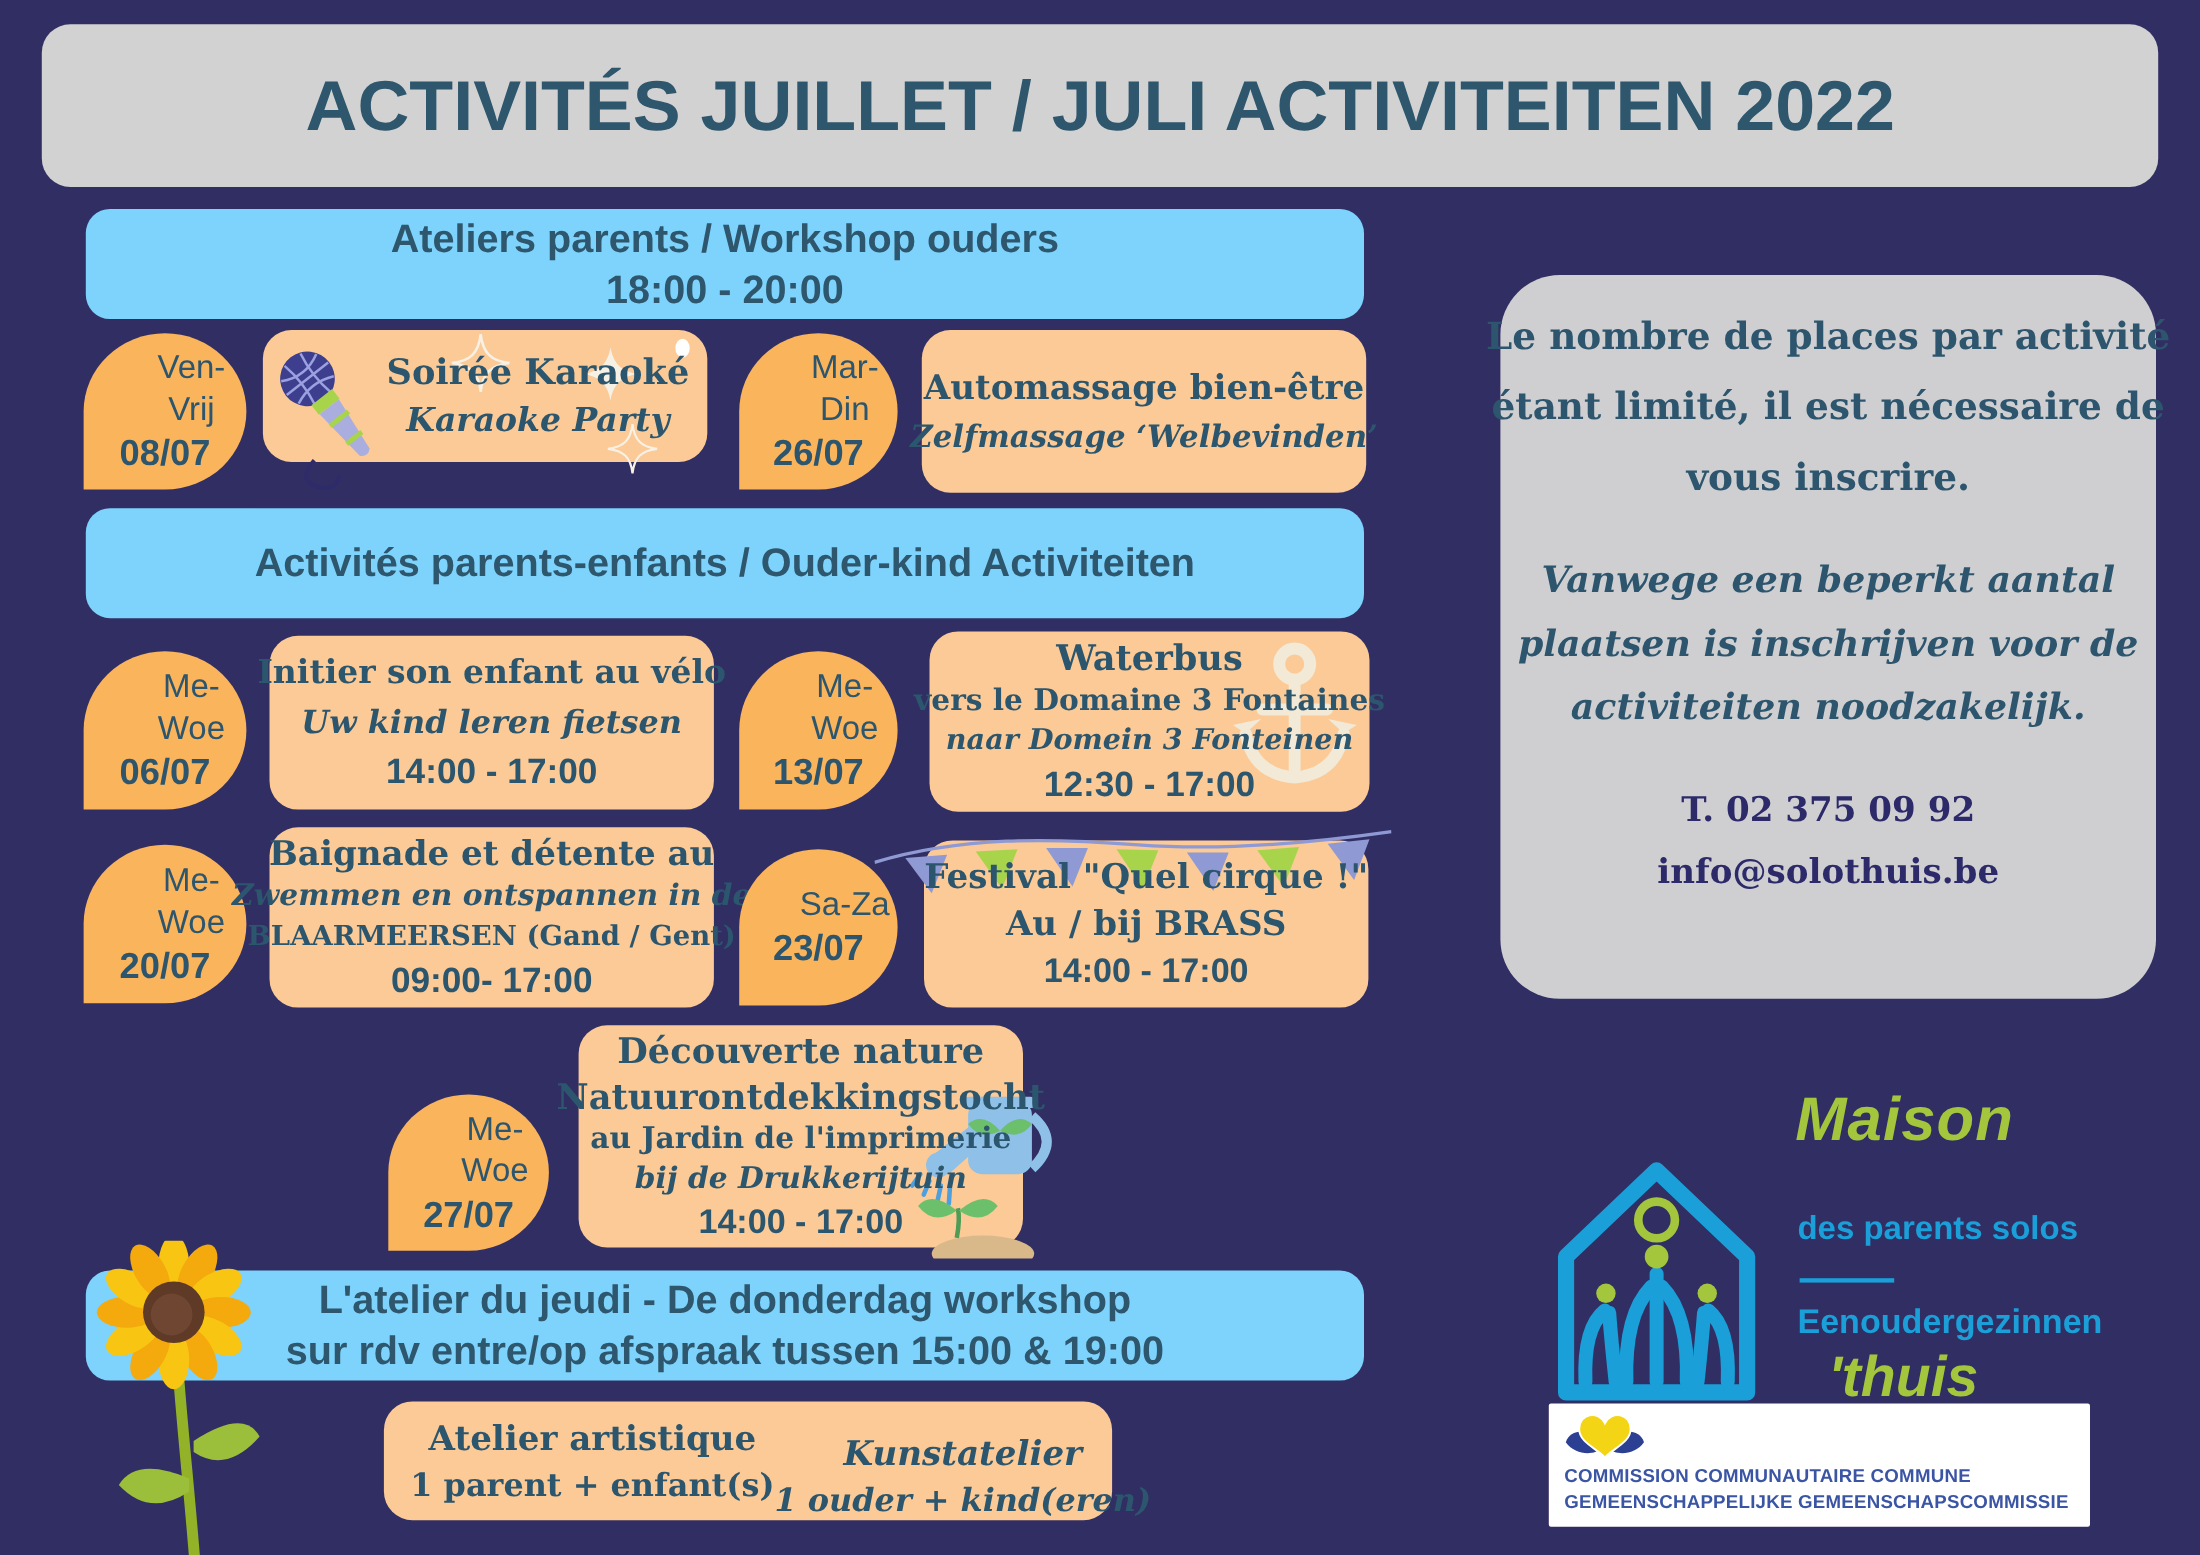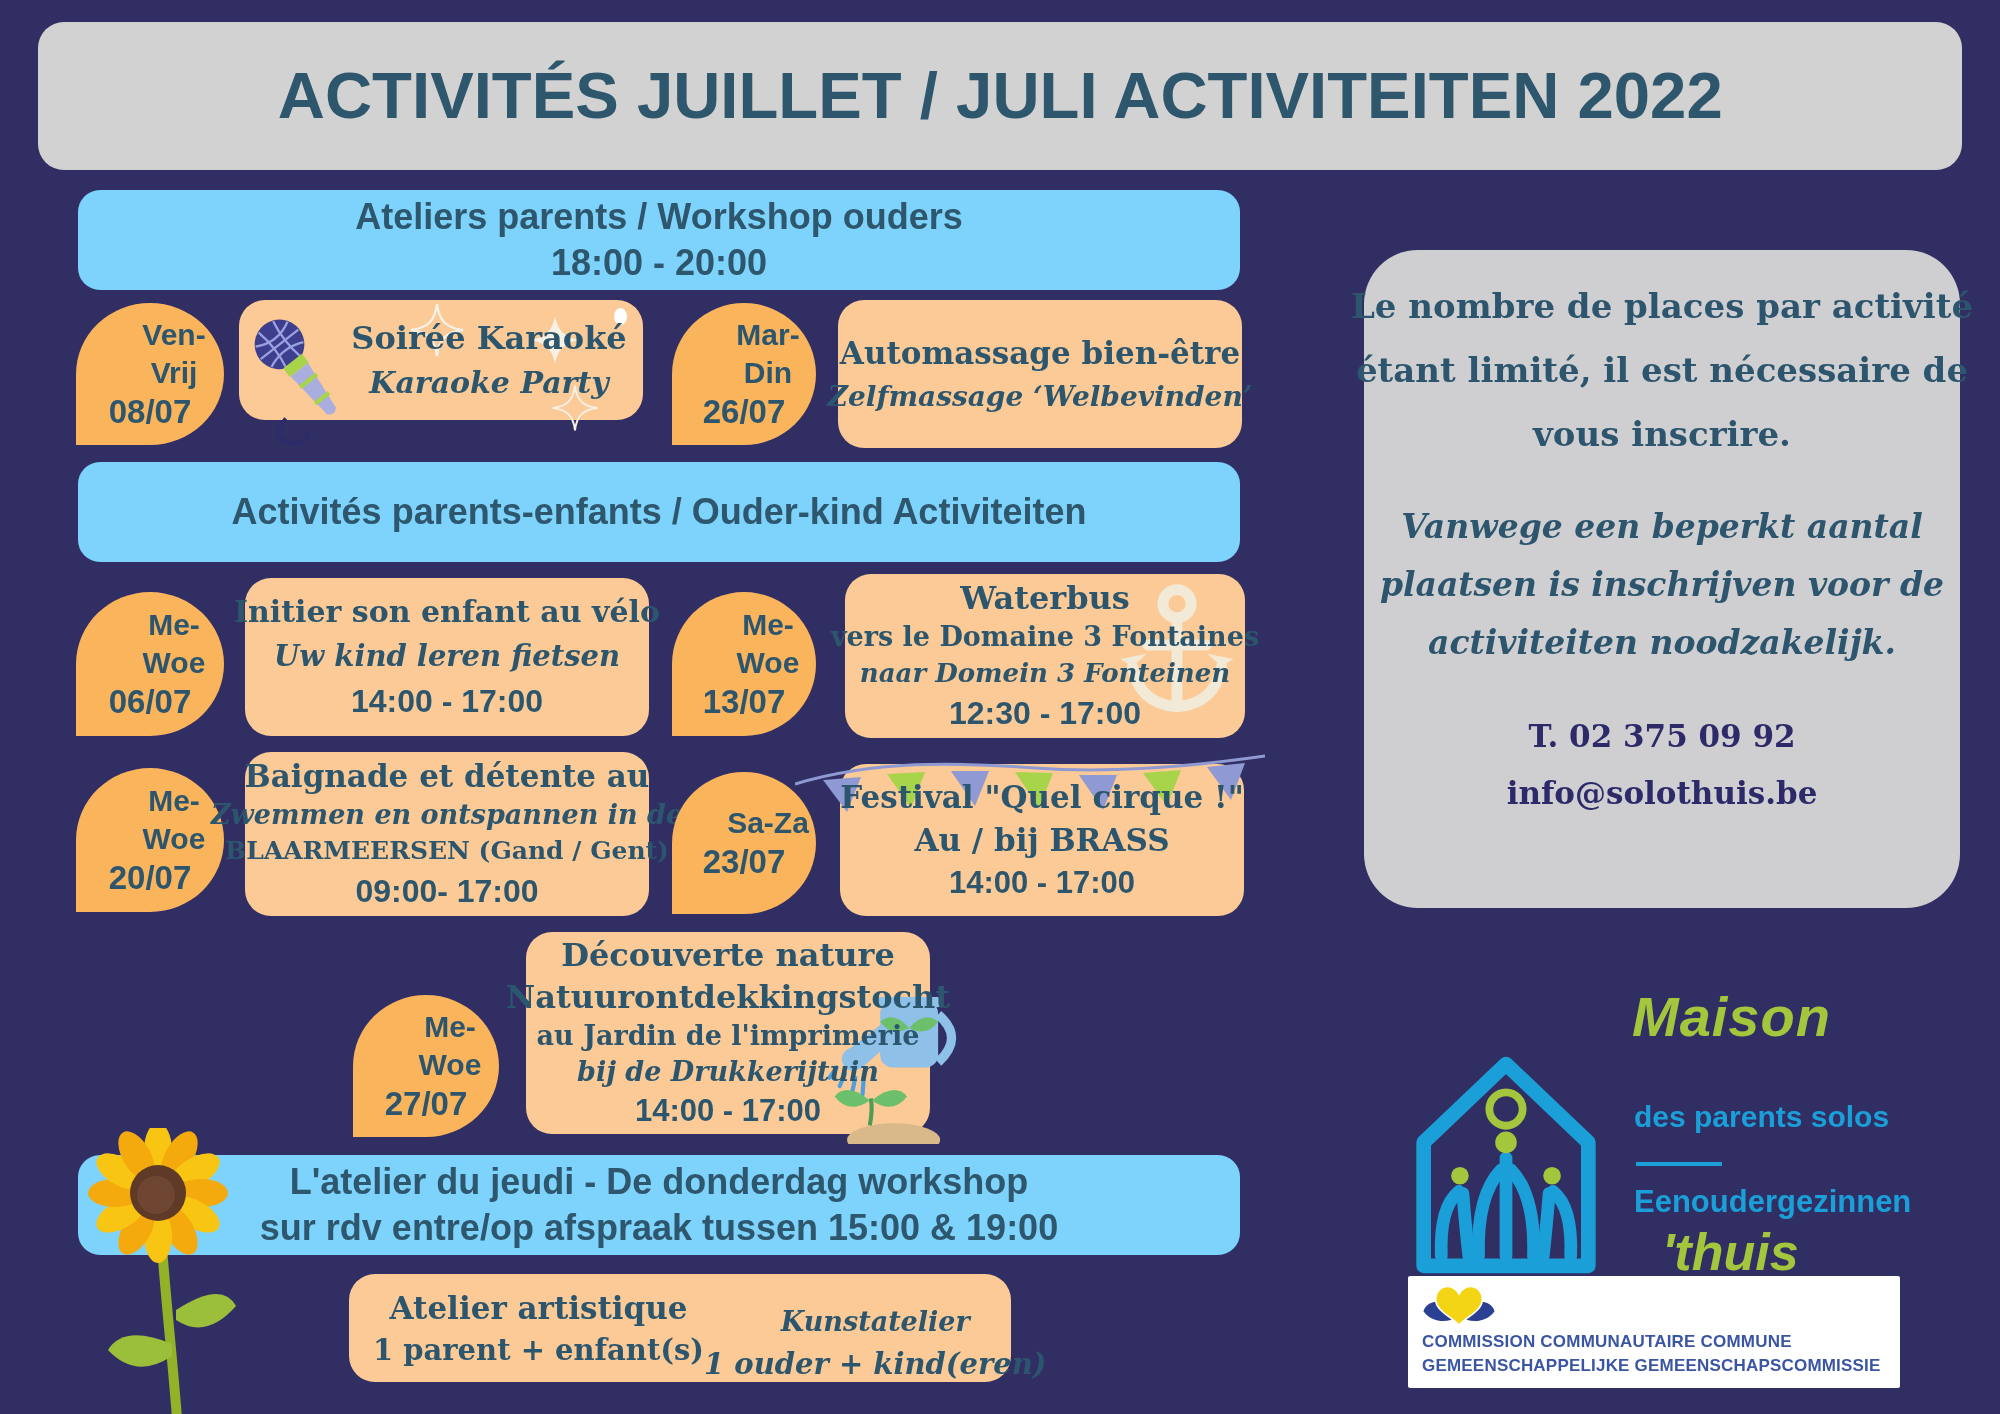--- a/index.html
+++ b/index.html
@@ -15,21 +15,21 @@
   .titlebar{left:38px;top:22px;width:1924px;height:148px;background:#d2d2d2;
             border-radius:26px;display:flex;align-items:center;justify-content:center;}
   .titlebar .t{font-size:64px;font-weight:700;letter-spacing:0px;color:#2e566d;transform:scaleX(1.02);}
 
   .graybar{background:#7dd3fc;border-radius:22px;display:flex;flex-direction:column;
            align-items:center;justify-content:center;text-align:center;color:#2e566d;}
   .graybar .l{font-size:36px;font-weight:700;line-height:46px;}
 
   .blob{background:#f9b45c;border-radius:50% 50% 50% 0;display:flex;flex-direction:column;
         align-items:center;justify-content:center;text-align:center;color:#2d566e;}
-  .blob .d1{font-size:30px;font-weight:700;line-height:38px;margin-left:48px;}
+  .blob .d1{font-size:30px;font-weight:400;line-height:38px;margin-left:48px;}
   .blob .d2{font-size:33px;font-weight:700;line-height:40px;}
 
   .card{background:#fbca96;border-radius:26px;display:flex;flex-direction:column;
         align-items:center;justify-content:center;text-align:center;color:#2c566e;overflow:visible;}
   .card .z{position:relative;z-index:2;}
 
   .info-panel{left:1364px;top:250px;width:596px;height:658px;background:#cfcfd2;border-radius:54px;
               display:flex;flex-direction:column;align-items:center;text-align:center;padding-top:24px;box-sizing:border-box;}
   .info-panel .fr{font-size:34px;line-height:64px;color:#2d566e;}
   .info-panel .nl{font-size:33px;line-height:58px;color:#2d566e;}
@@ -213,21 +213,21 @@
     <div class="l nowrap">L'atelier du jeudi - De donderdag workshop</div>
     <div class="l nowrap">sur rdv entre/op afspraak tussen 15:00 &amp; 19:00</div>
   </div>
 
   <div class="abs card" style="left:349px;top:1274px;width:638px;height:108px;flex-direction:row;justify-content:space-evenly;padding-left:24px;">
     <div>
       <div class="slab nowrap" style="font-size:31px;line-height:44px;">Atelier artistique</div>
       <div class="slab nowrap" style="font-size:29px;line-height:40px;">1 parent + enfant(s)</div>
     </div>
     <div>
-      <div class="slab it nowrap" style="font-size:27px;line-height:44px;margin-top:28px;">Kunstatelier</div>
+      <div class="slab it nowrap" style="font-size:31px;line-height:44px;margin-top:28px;">Kunstatelier</div>
       <div class="slab it nowrap" style="font-size:29px;line-height:40px;">1 ouder + kind(eren)</div>
     </div>
   </div>
 
   <svg class="abs" style="left:38px;top:1128px;width:240px;height:330px;z-index:6;" viewBox="0 0 240 330">
     <path d="M122 92 C128 180 136 240 142 330" stroke="#93b228" stroke-width="10" fill="none"></path>
     <path d="M138 182 q46 -30 60 -4 q-30 34 -60 14 Z" fill="#9cbf3b"></path>
     <path d="M134 216 q-48 -20 -64 6 q28 30 64 6 Z" fill="#9cbf3b"></path>
     <g>
       <ellipse cx="120" cy="22" rx="14" ry="27" fill="#f9c513"></ellipse>

